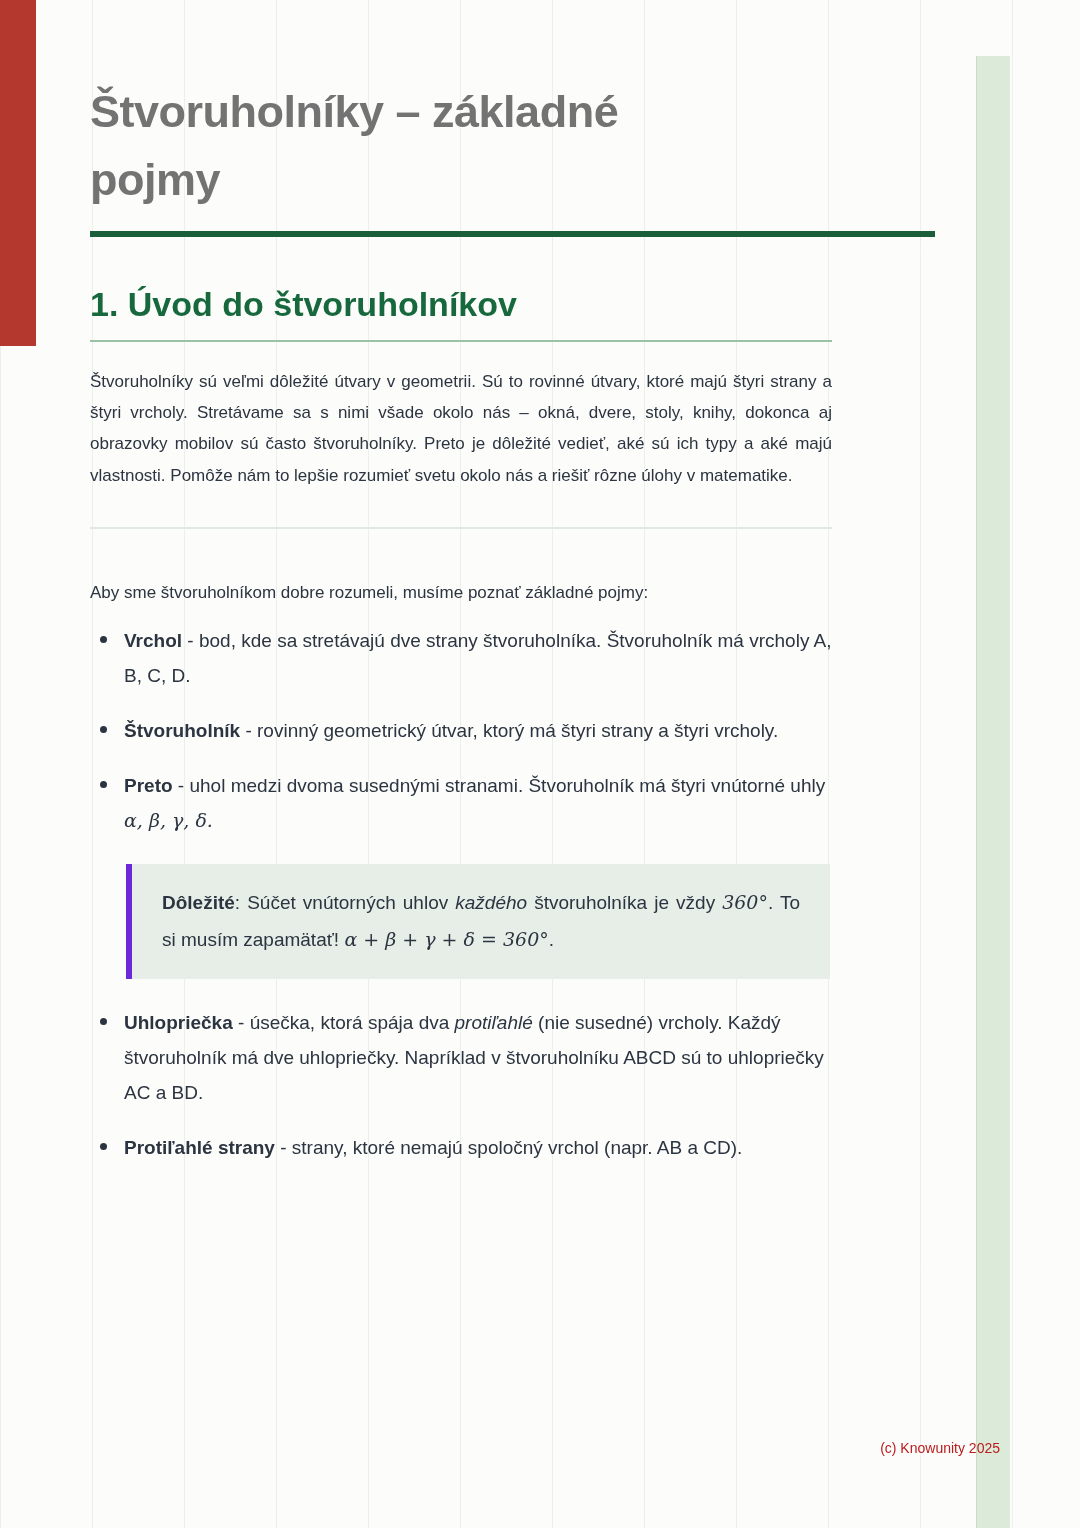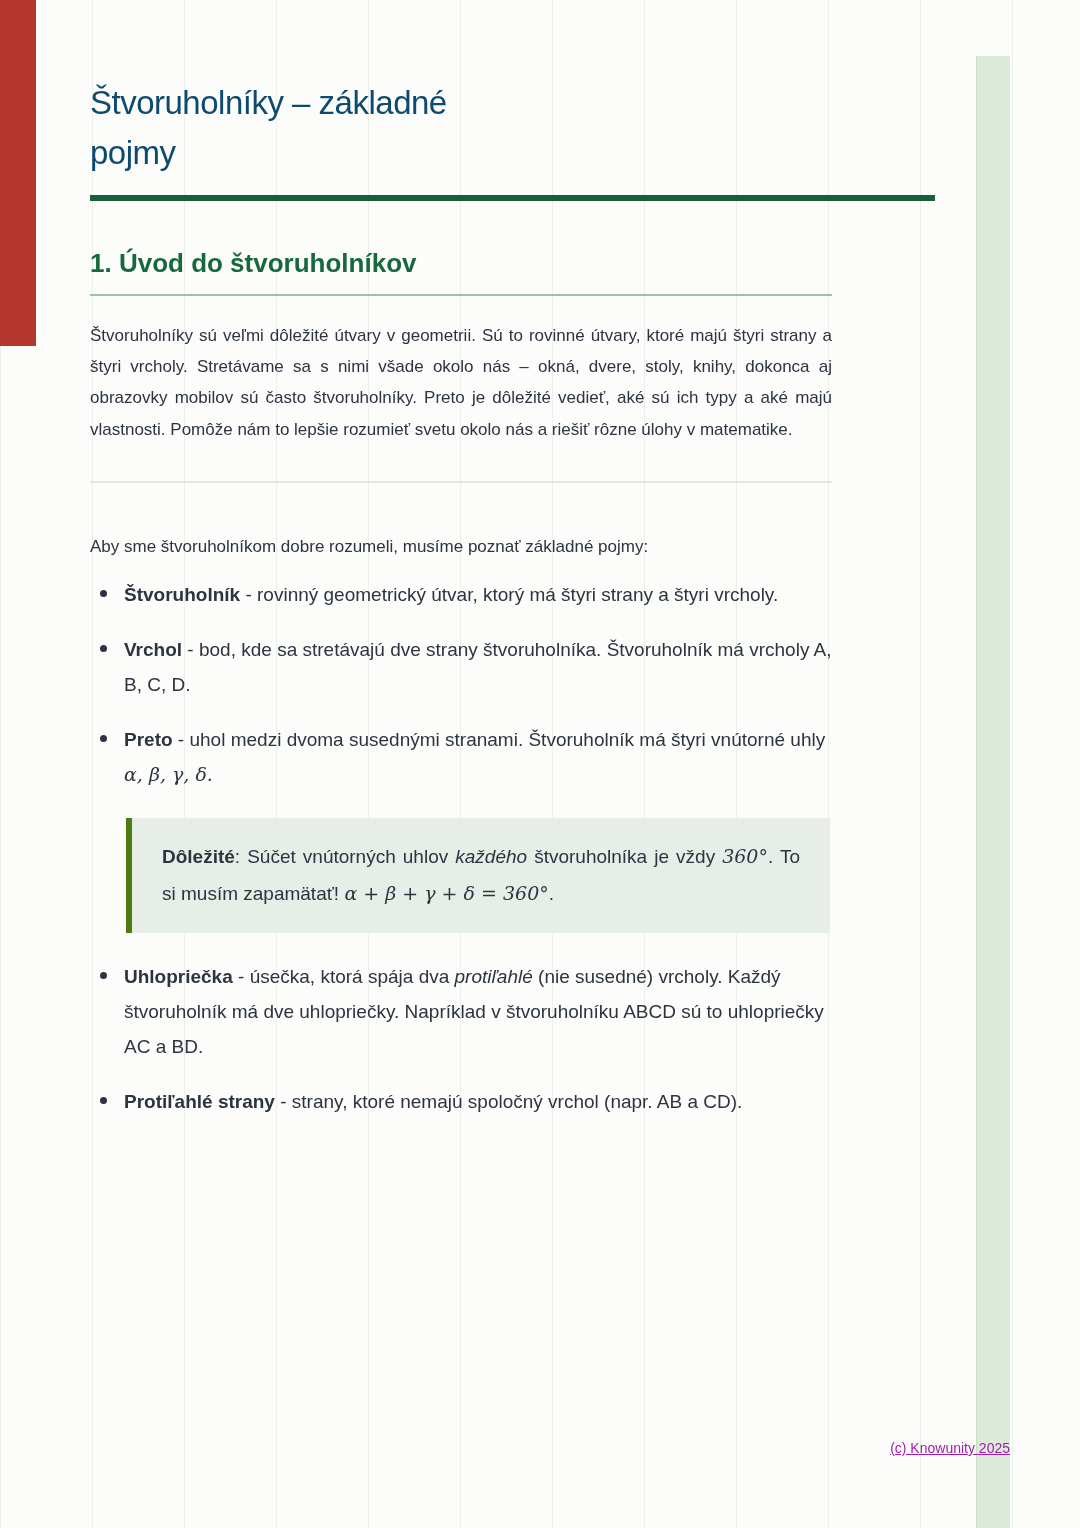--- a/index.html
+++ b/index.html
@@ -33,35 +33,35 @@
     right: 70px; width: 34px;
     background: #dcead9;
     border-left: 1px solid #c6dcc4;
   }
   .content {
     position: absolute;
     left: 90px; top: 78px;
     width: 845px;
   }
   h1 {
-    color: #0c4a6e;
-    font-size: 33px;
+    color: #737373;
+    font-size: 45px;
     line-height: 1.5;
-    font-weight: 400;
+    font-weight: 700;
     letter-spacing: -0.5px;
     margin: 0 0 18px 0;
   }
   .title-rule {
     width: 845px; height: 6px;
     background: #1b5e3a;
     margin: 0 0 46px 0;
   }
   h2 {
     color: #17693d;
-    font-size: 26px;
+    font-size: 34px;
     font-weight: 700;
     line-height: 1.25;
     margin: 0;
     padding-bottom: 14px;
     border-bottom: 2px solid #9cc2a6;
     width: 742px;
   }
   .para {
     width: 742px;
     font-size: 17px;
@@ -108,39 +108,38 @@
     padding: 0 9px;
     line-height: 24px;
     vertical-align: 1px;
     box-shadow: 0 1px 0 #e4ebe4;
     margin: 0 1px;
   }
   .callout {
     width: 704px;
     margin: 26px 0 26px 36px;
     background: #e7eee7;
-    border-left: 6px solid #4d7c0f;
+    border-left: 6px solid #6d28d9;
     padding: 20px 30px;
     font-size: 19px;
     line-height: 1.9;
     text-align: justify;
   }
   .math {
     font-family: "DejaVu Serif", serif;
     font-style: italic;
     text-align: right;
   }
   .emph { font-style: italic; }
   .footer {
     position: absolute;
-    right: 70px; bottom: 72px;
+    right: 80px; bottom: 72px;
     font-size: 14px;
-    color: #a21caf;
+    color: #b91c1c;
     z-index: 5;
-    text-decoration: underline;
   }
 </style>
 </head>
 <body>
 
 <div class="ruled-bg"></div>
 <div class="red-strip"></div>
 <div class="green-band"></div>
 
 <main class="content">
@@ -153,26 +152,26 @@
 
   <p class="para justify">Štvoruholníky sú veľmi dôležité útvary v geometrii. Sú to rovinné útvary, ktoré majú štyri strany a štyri vrcholy. Stretávame sa s nimi všade okolo nás – okná, dvere, stoly, knihy, dokonca aj obrazovky mobilov sú často štvoruholníky. Preto je dôležité vedieť, aké sú ich typy a aké majú vlastnosti. Pomôže nám to lepšie rozumieť svetu okolo nás a riešiť rôzne úlohy v matematike.</p>
 
   <hr class="section-divider">
 
 
   <p class="para">Aby sme štvoruholníkom dobre rozumeli, musíme poznať základné pojmy:</p>
 
   <ul class="bullets">
     <li>
+      <strong class="term">Vrchol</strong>
+      <span>- bod, kde sa stretávajú dve strany štvoruholníka. Štvoruholník má vrcholy A, B, C, D.</span>
+    </li>
+    <li>
       <strong class="term">Štvoruholník</strong>
       <span>- rovinný geometrický útvar, ktorý má štyri strany a štyri vrcholy.</span>
-    </li>
-    <li>
-      <strong class="term">Vrchol</strong>
-      <span>- bod, kde sa stretávajú dve strany štvoruholníka. Štvoruholník má vrcholy A, B, C, D.</span>
     </li>
     <li>
       <strong class="term">Preto</strong>
       <span>- uhol medzi dvoma susednými stranami. Štvoruholník má štyri vnútorné uhly</span>
       <span class="math">α, β, γ, δ.</span>
     </li>
   </ul>
 
   <div class="callout">
     <strong>Dôležité</strong><span>: Súčet vnútorných uhlov</span>

